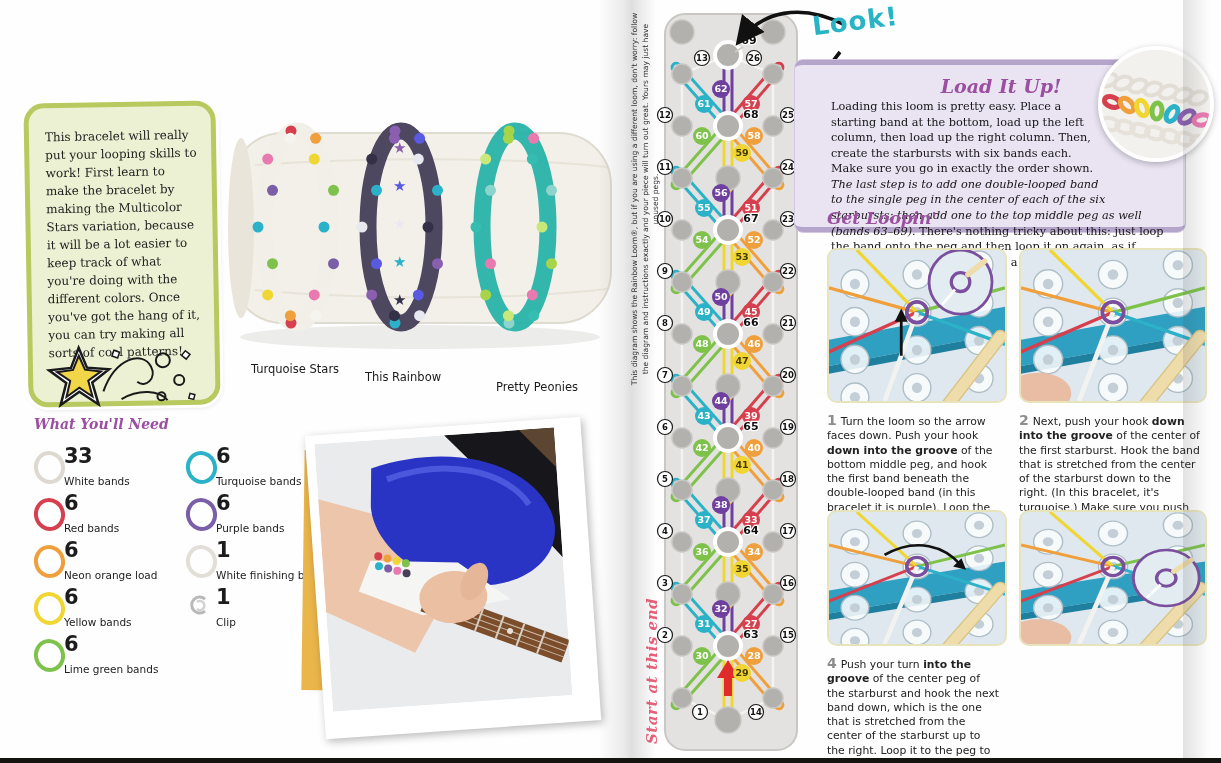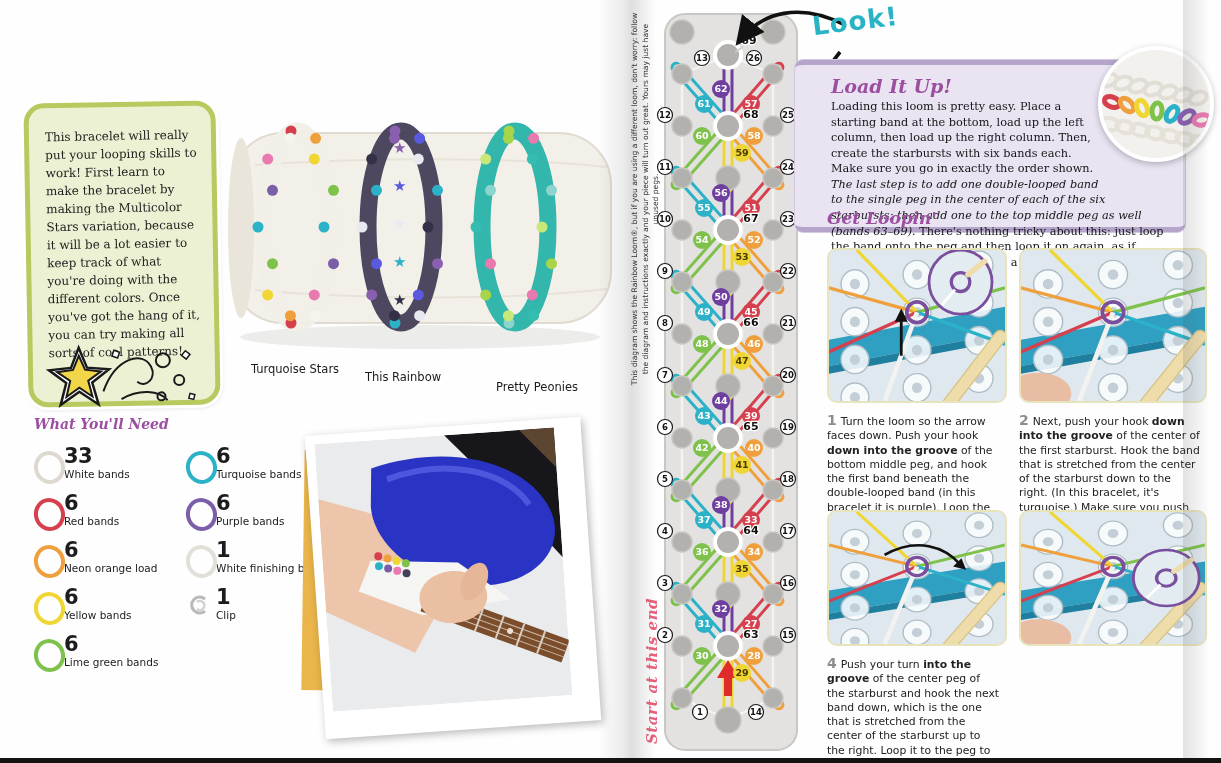--- a/index.html
+++ b/index.html
@@ -8,28 +8,28 @@
   
   .intro-box{position:absolute;left:26px;top:102px;width:152px;height:238px;
     background:#edf1d3;border:5px solid #b7c95f;border-radius:20px;
     box-shadow:0 0 0 3px #ffffff,1px 2px 5px rgba(0,0,0,.18);
     transform:rotate(-1deg);padding:20px 14px 36px 16px;}
   .intro-text{font-family:"DejaVu Serif",serif;font-size:12px;line-height:1.5;color:#222;}
   .star-doodle{position:absolute;left:8px;bottom:-16px;}
   .photo-main{position:absolute;left:215px;top:75px;width:400px;height:290px;}
   .bracelet-caption{position:absolute;width:130px;text-align:center;font-size:11.5px;color:#1a1a1a;
     font-family:"DejaVu Sans",sans-serif;}
-  .mat-heading, .purple-heading{font-family:"DejaVu Serif",serif;font-style:italic;font-weight:bold;color:#9b4fa0;}
+  .mat-heading, .purple-heading{font-family:"DejaVu Serif",serif;font-style:italic;font-weight:bold;color:#9b4fa0;text-align:center;}
   .mat-heading{position:absolute;left:34px;top:416px;font-size:14px;}
   .mat-col{position:absolute;width:150px;}
   .mat-row{display:flex;align-items:flex-start;height:47px;}
   .mat-icon{width:30px;height:30px;flex:0 0 30px;margin-top:5px;position:relative;}
   .mat-ring{width:23px;height:25px;border-radius:50%;border-style:solid;border-width:4px;transform:rotate(-14deg);}
   .mat-qty{font-size:21px;font-weight:bold;line-height:1;letter-spacing:-.5px;}
-  .mat-label{font-size:10.5px;margin-top:1px;}
+  .mat-label{font-size:10.5px;margin-top:8px;}
   .guitar-yellow{position:absolute;left:303px;top:452px;width:278px;height:240px;background:#eab64b;transform:rotate(.8deg);}
   .guitar-photo{position:absolute;left:315px;top:426px;width:258px;height:286px;background:#ffffff;
     transform:rotate(-4deg);box-shadow:2px 3px 8px rgba(0,0,0,.28);padding:9px;}
   
   #loom{position:absolute;left:650px;top:8px;width:152px;height:752px;}
   .loom-note{position:absolute;left:630px;top:10px;width:378px;transform-origin:0 0;
     transform:rotate(-90deg) translateX(-378px);font-size:7.6px;line-height:10.5px;color:#2a2a2a;text-align:center;}
   .start-label{position:absolute;left:643px;top:744px;width:195px;transform-origin:0 0;transform:rotate(-90deg);
     font-family:"DejaVu Serif",serif;font-style:italic;font-weight:bold;font-size:15px;color:#e8617a;letter-spacing:.5px;}
   

